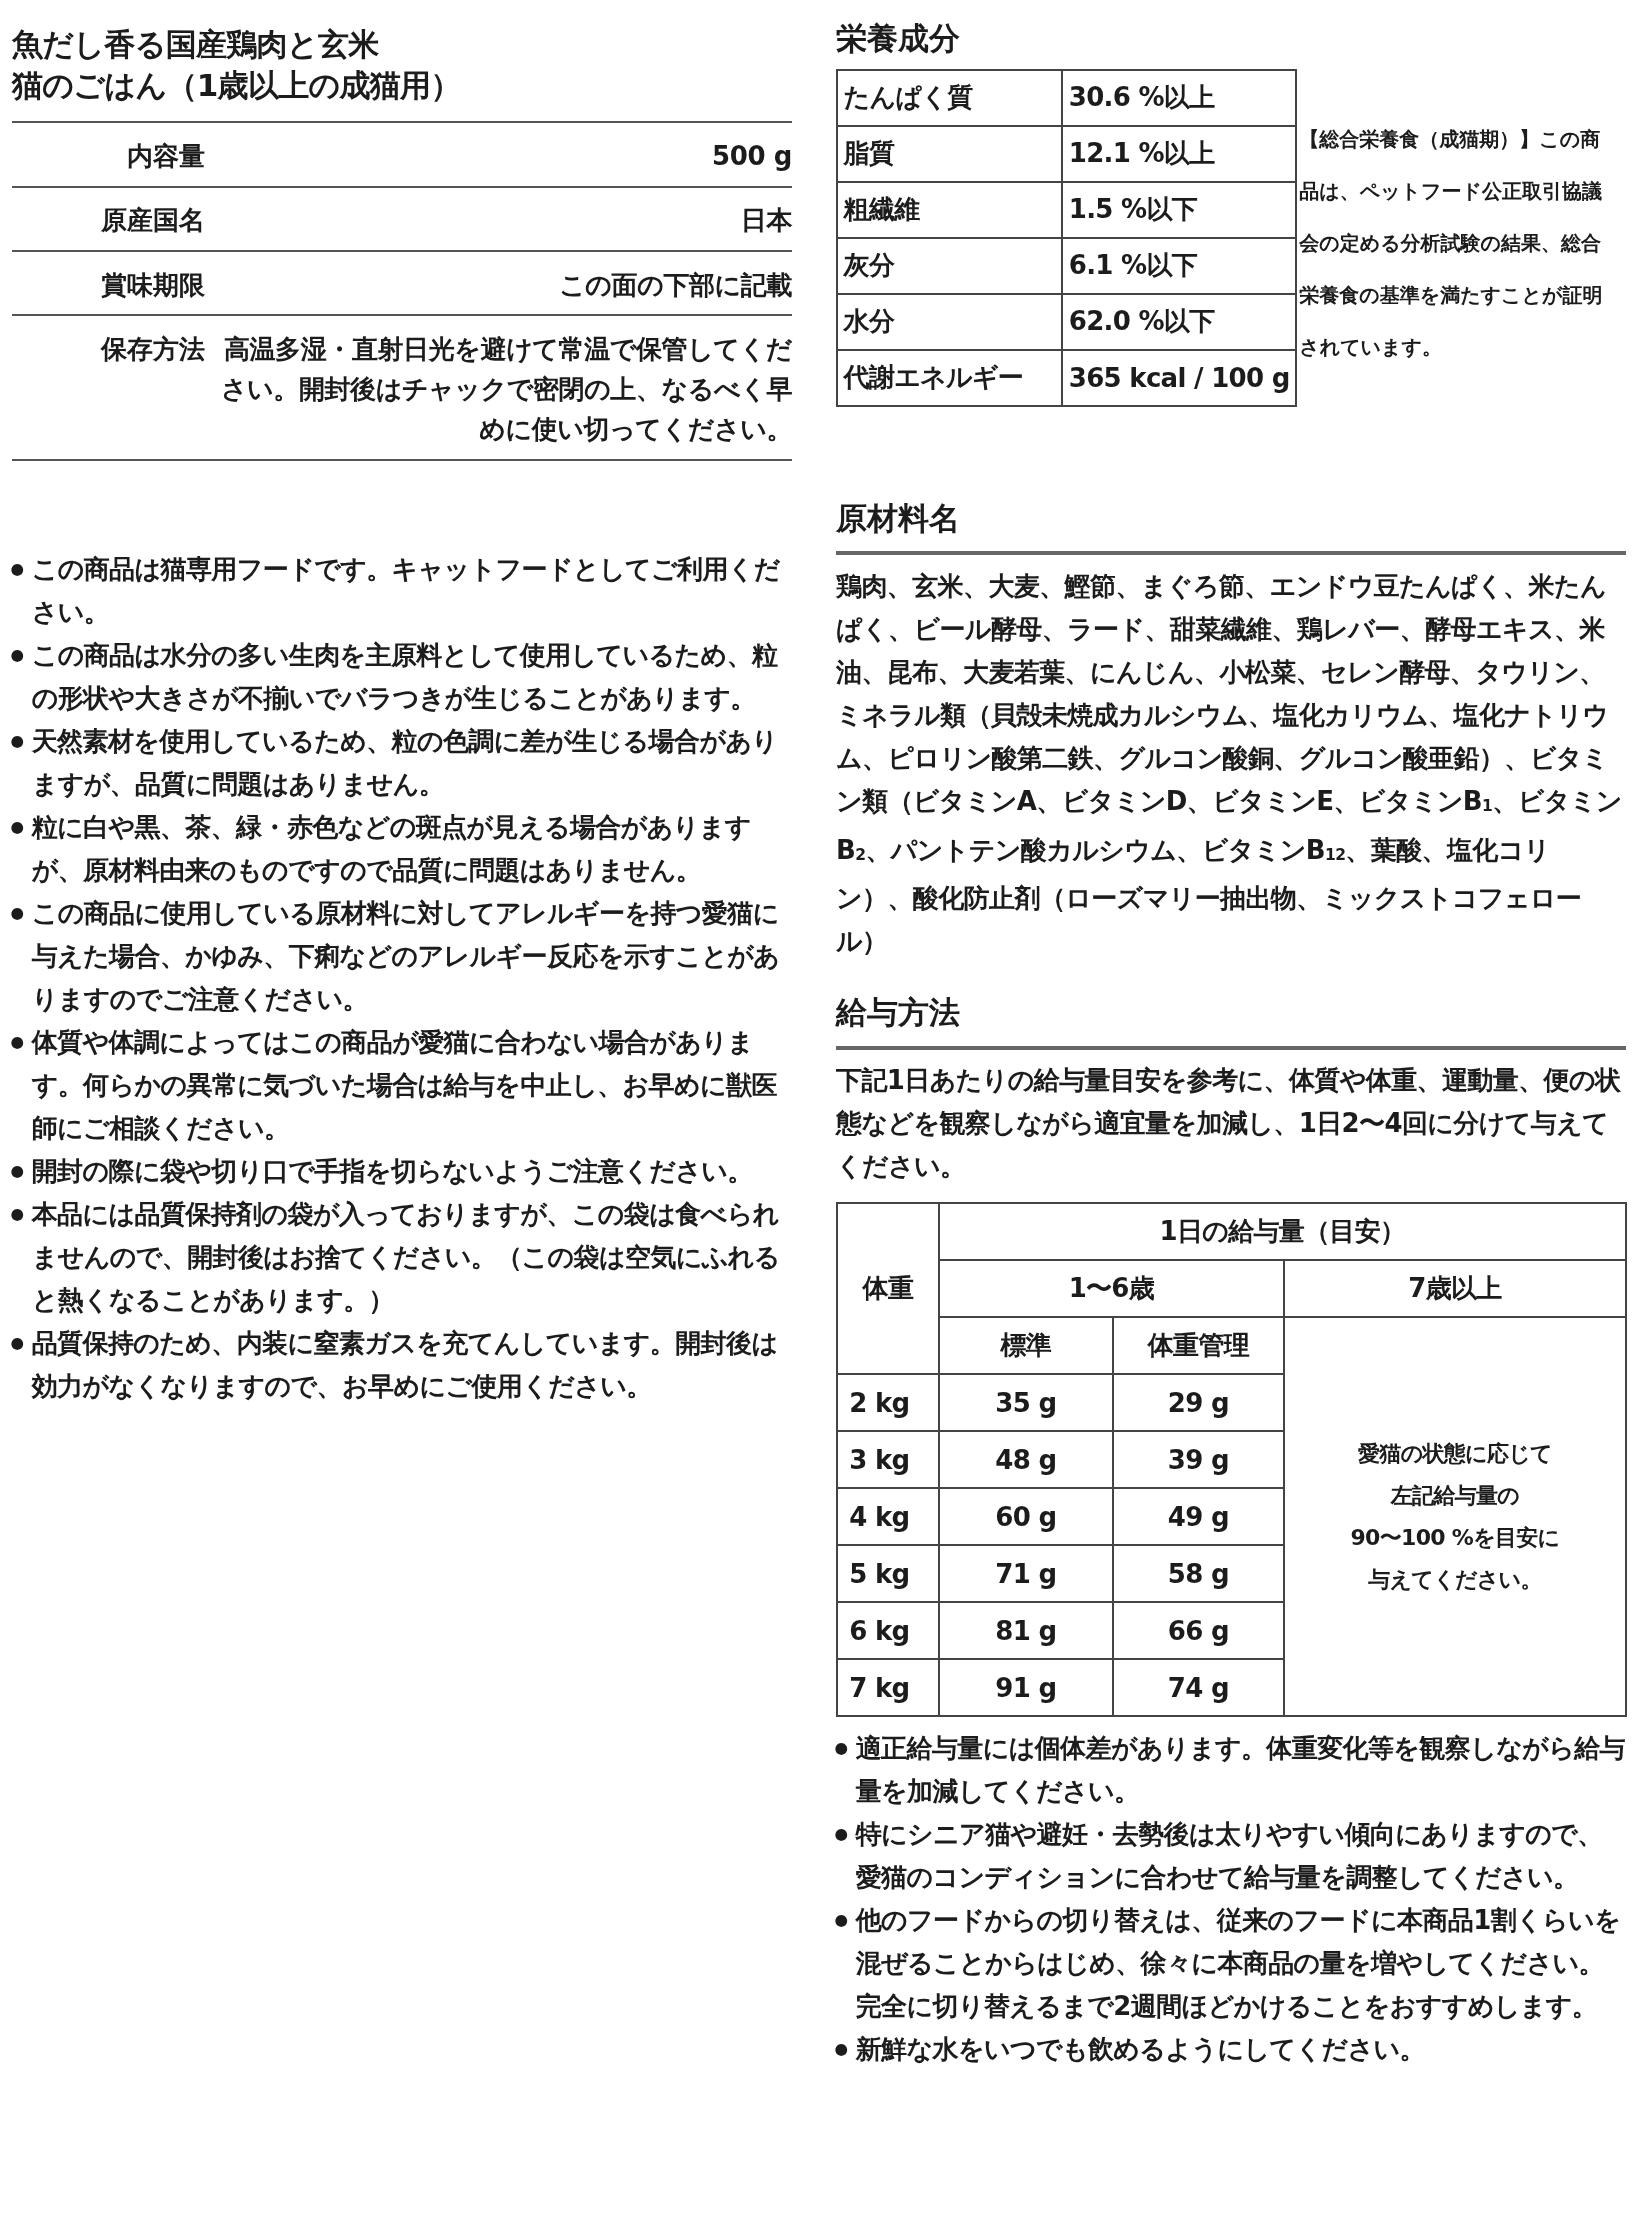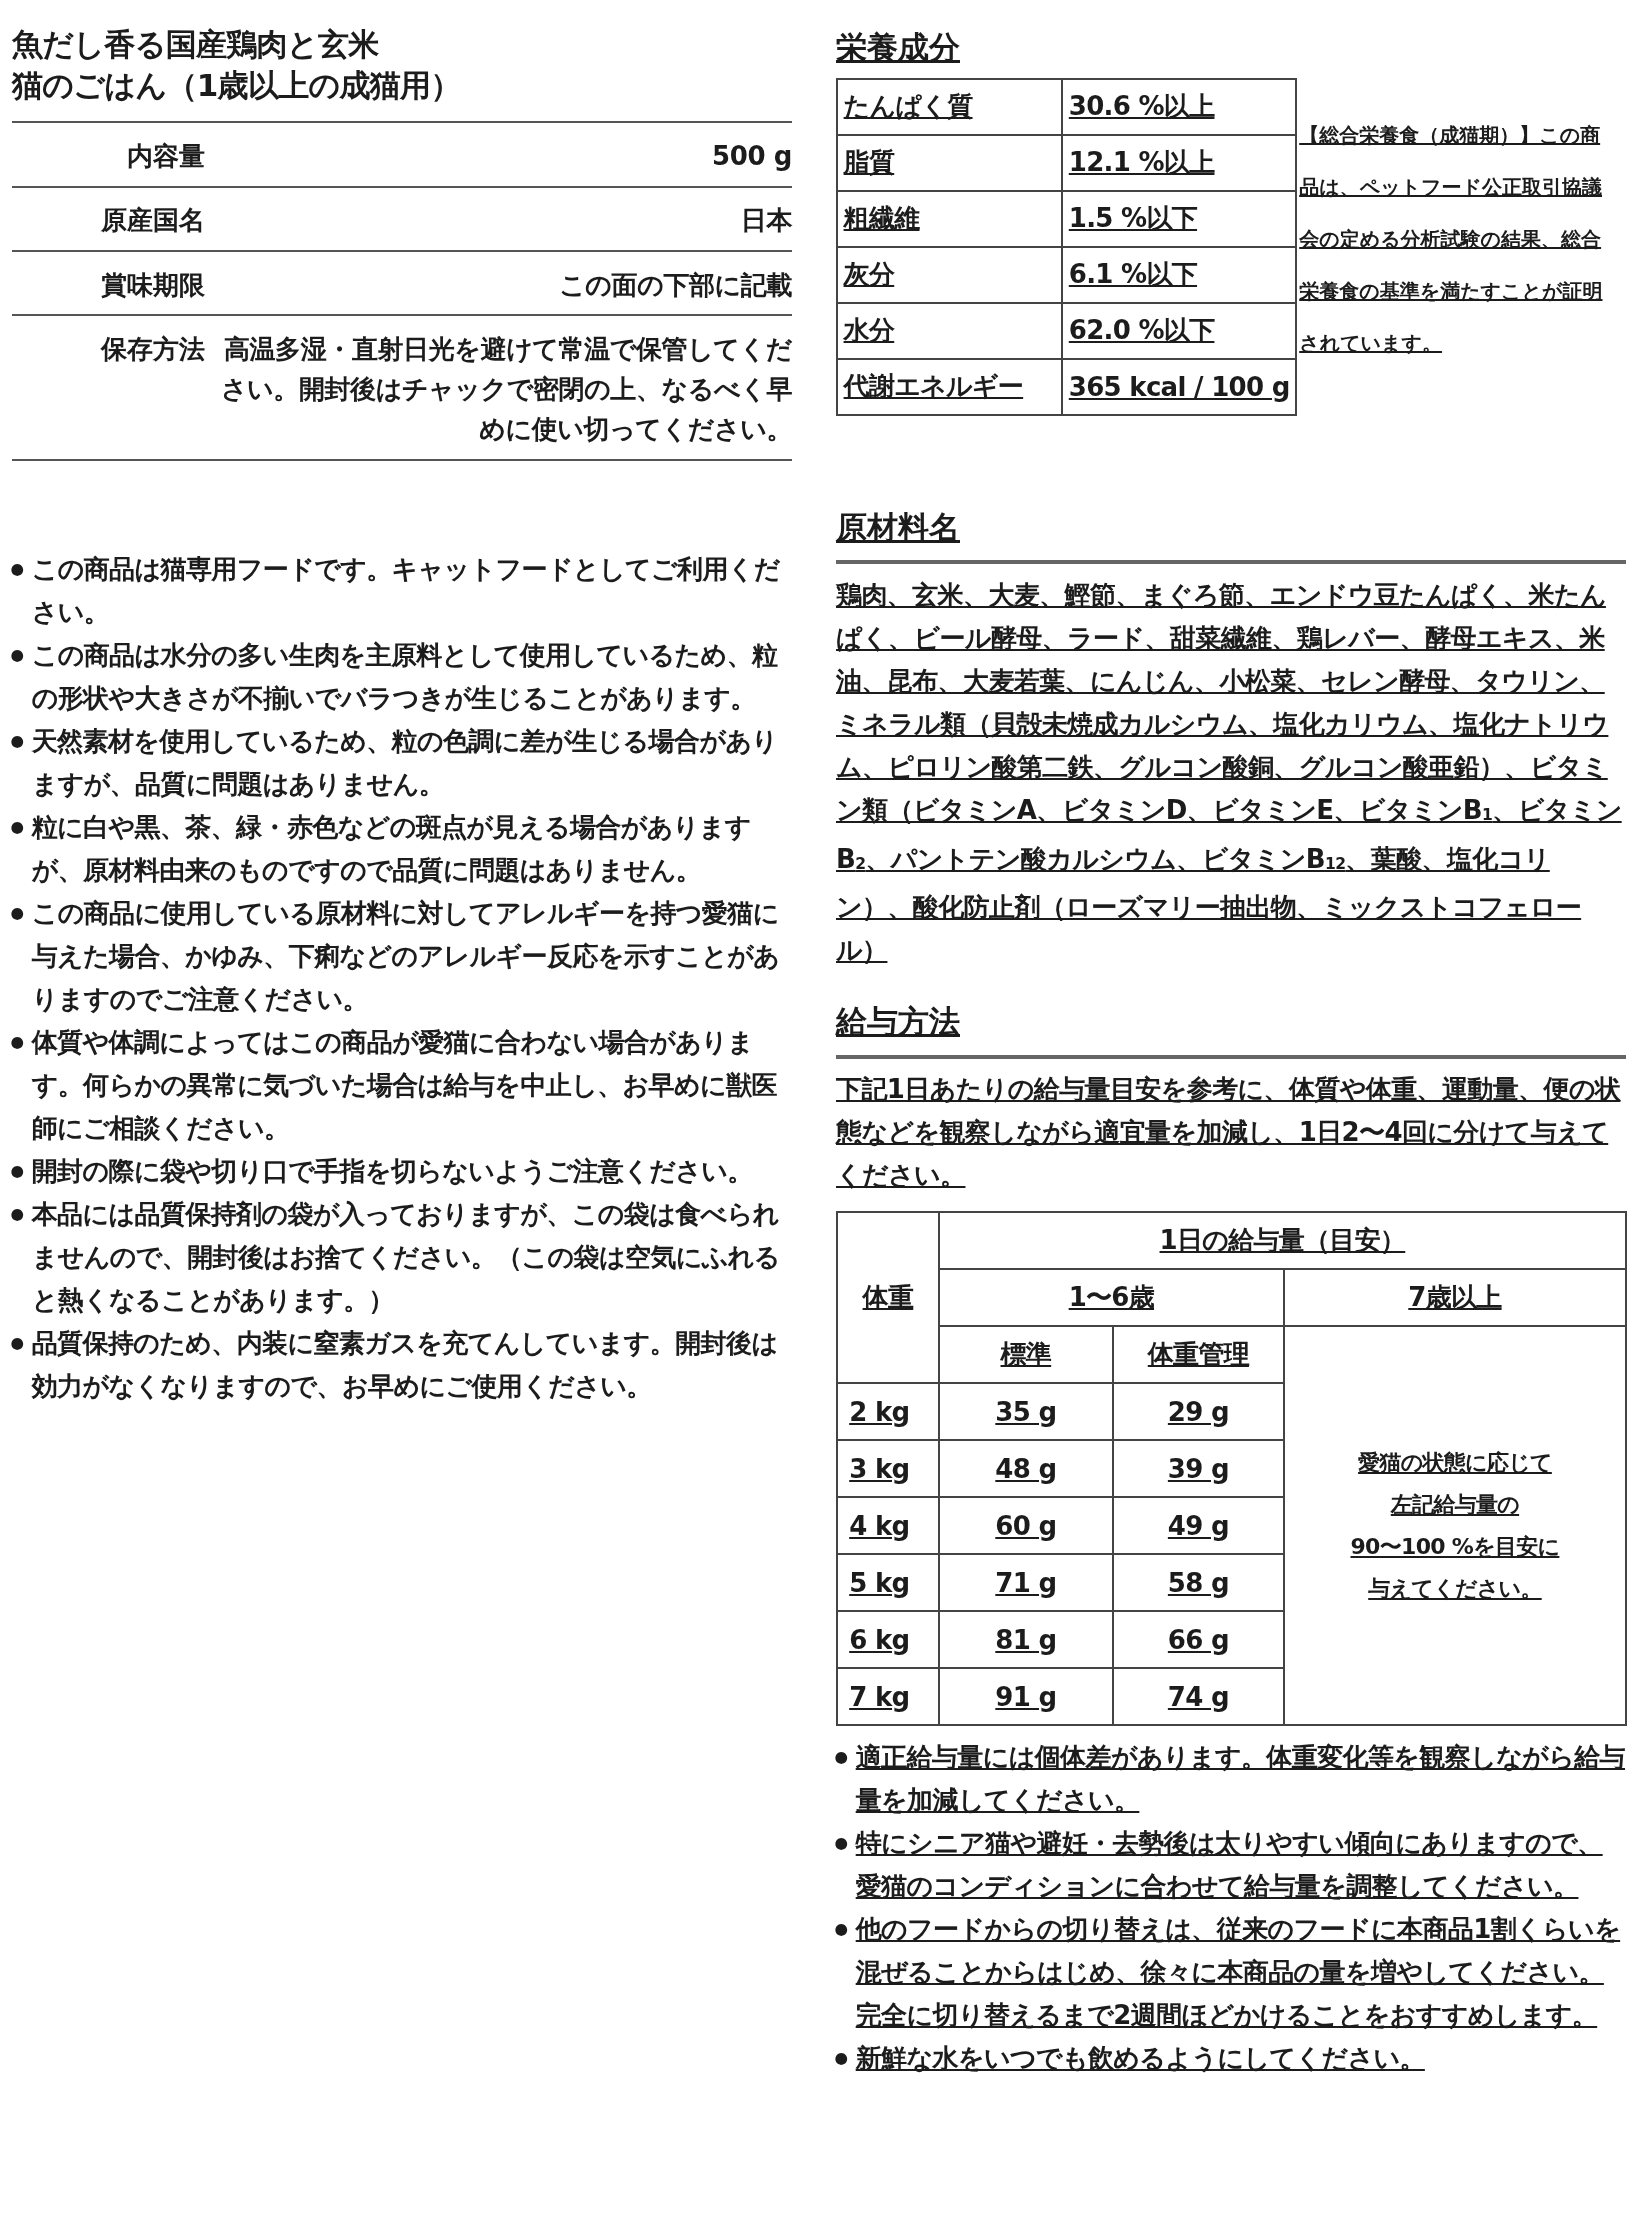--- a/index.html
+++ b/index.html
@@ -2,37 +2,37 @@
 <html style="font-size:11.2px"><head>
 <meta charset="utf-8">
 <style>
   html, body { margin: 0; padding: 0; background: #ffffff; }
   body {
     width: 1647px; height: 2227px; position: relative; overflow: hidden;
     font-family: "DejaVu Sans", "Liberation Sans", sans-serif;
     color: #1c1c1c;
   }
   .col-left { position: absolute; left: 12px; top: 21px; width: 780px; }
-  .col-right { position: absolute; left: 836px; top: 26px; width: 790px; text-decoration: underline; }
+  .col-right { position: absolute; left: 836px; top: 17px; width: 790px; }
 
   .product-title { font-size: 31px; font-weight: bold; line-height: 41px; margin: 0; padding-top: 2.8px; letter-spacing: -0.7px; }
   .spec-table { width: 100%; border-collapse: collapse; margin-top: 15.5px; text-align: right; }
   .spec-table td { border-top: 2.8px solid #555; font-size: 26px; font-weight: bold; vertical-align: top; padding: 12.6px 0 9.8px 0; line-height: 40px; }
   .spec-table tr:last-child td { border-bottom: 2.8px solid #555; }
   .spec-table td.k { width: 193px; }
   .spec-table td.v { letter-spacing: -0.4px; }
 
   .section-title { font-size: 31px; font-weight: bold; margin: 0; line-height: 42px; padding-bottom: 12.6px; border-bottom: 4.2px solid #666; }
   .section-title.no-rule { border-bottom: none; padding-bottom: 5.6px; }
 
   .notes-list { list-style: none; margin: 9.8px 0 0 0; padding: 0; }
   .notes-list li { font-size: 26px; font-weight: bold; line-height: 43px; padding-left: 19.7px; position: relative; letter-spacing: -0.6px; }
   .notes-list li::before { content: "●"; position: absolute; left: -1.4px; top: 0; font-size: 15.5px; }
 
-  .nutri-wrap { display: flex; align-items: flex-start; margin-top: 4.2px; }
+  .nutri-wrap { display: flex; align-items: center; margin-top: 4.2px; }
   .nutri-table { border-collapse: collapse; border: 2.8px solid #333; }
   .nutri-table td { border: 2.1px solid #444; font-size: 26px; font-weight: bold; height: 54px; padding: 0 5.6px; letter-spacing: -0.7px; white-space: nowrap; }
   .nutri-table td.k { width: 212px; }
   .nutri-table td.v { width: 211px; }
   .nutri-note { margin-left: 2px; width: 316px; font-size: 20px; font-weight: bold; line-height: 52px; letter-spacing: 0px; padding-top: 11.2px; }
 
   .para { font-size: 26px; font-weight: bold; line-height: 43px; margin: 9.8px 0 0 0; letter-spacing: -0.6px; }
   sub { font-size: 15.5px; vertical-align: -1.4px; }
 
   .feed-table { border-collapse: collapse; border: 2.8px solid #333; margin-top: 14px; width: 791px; }

